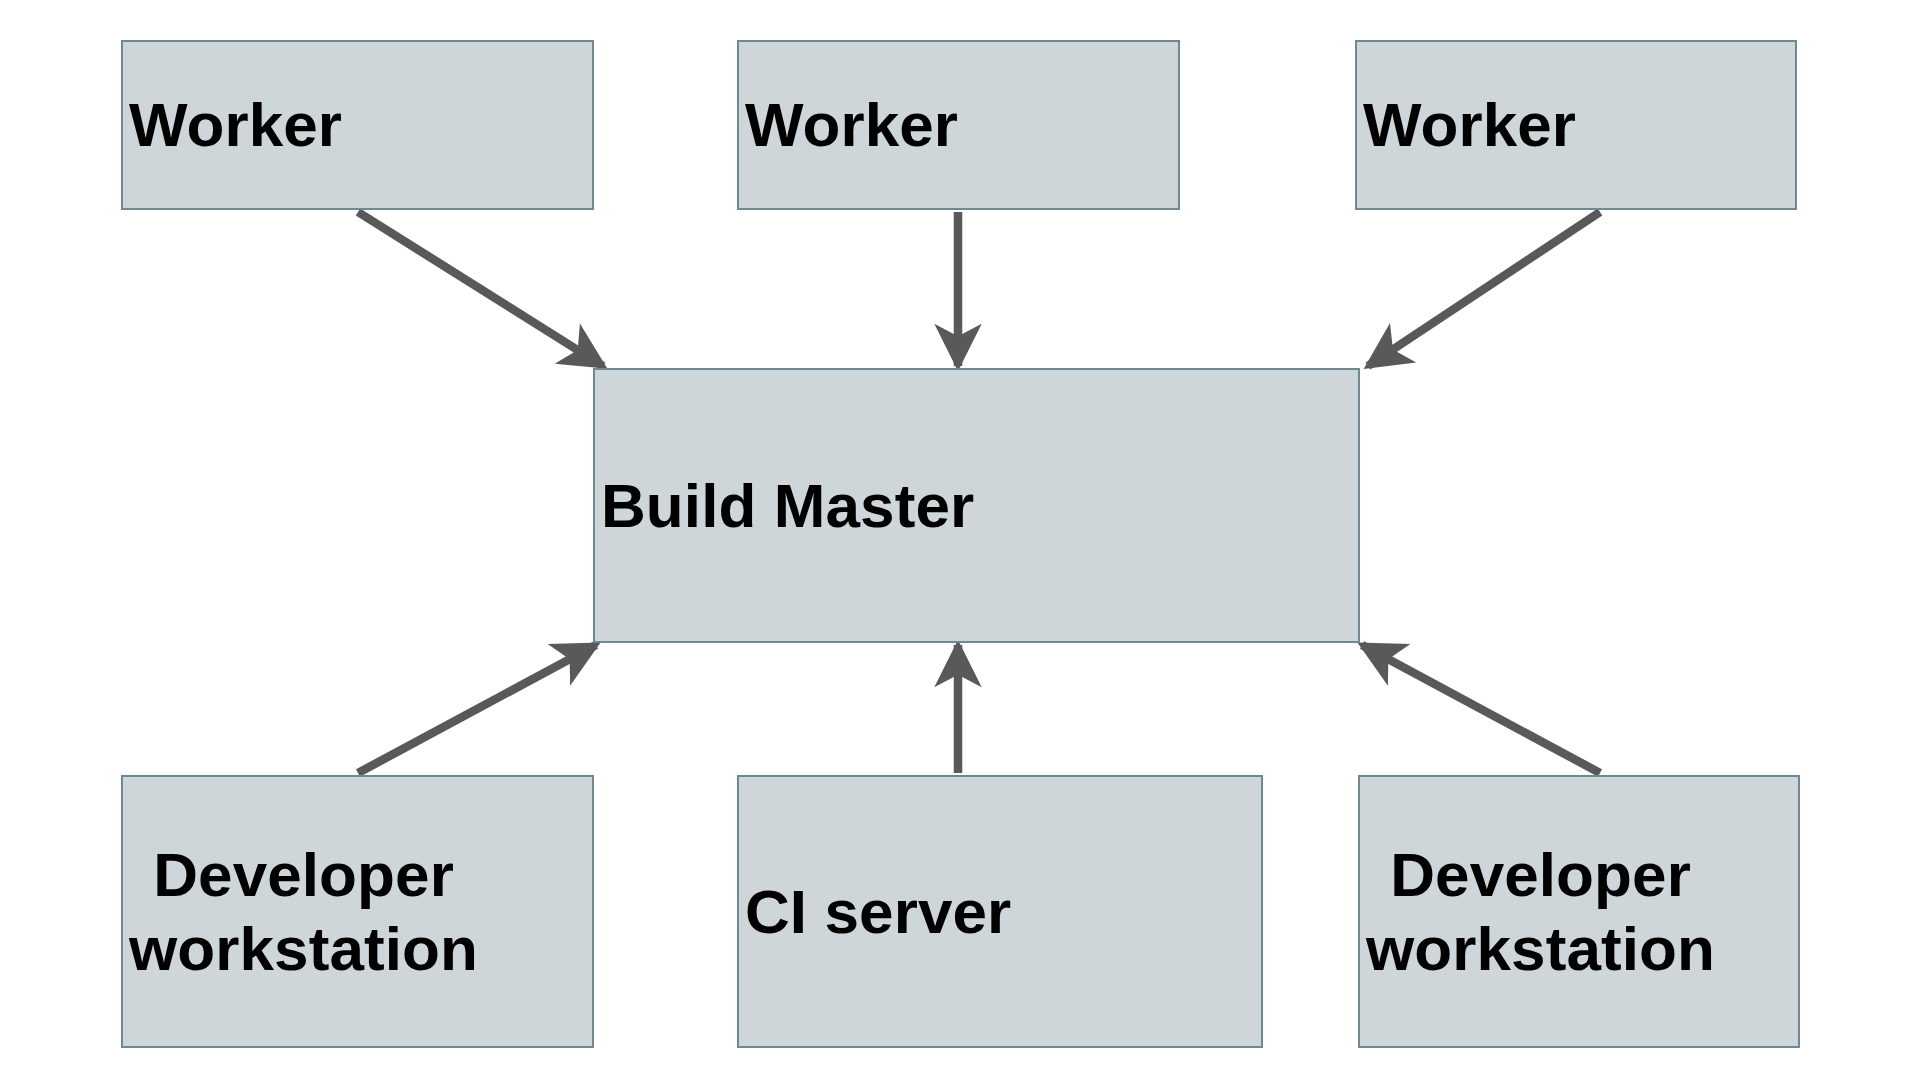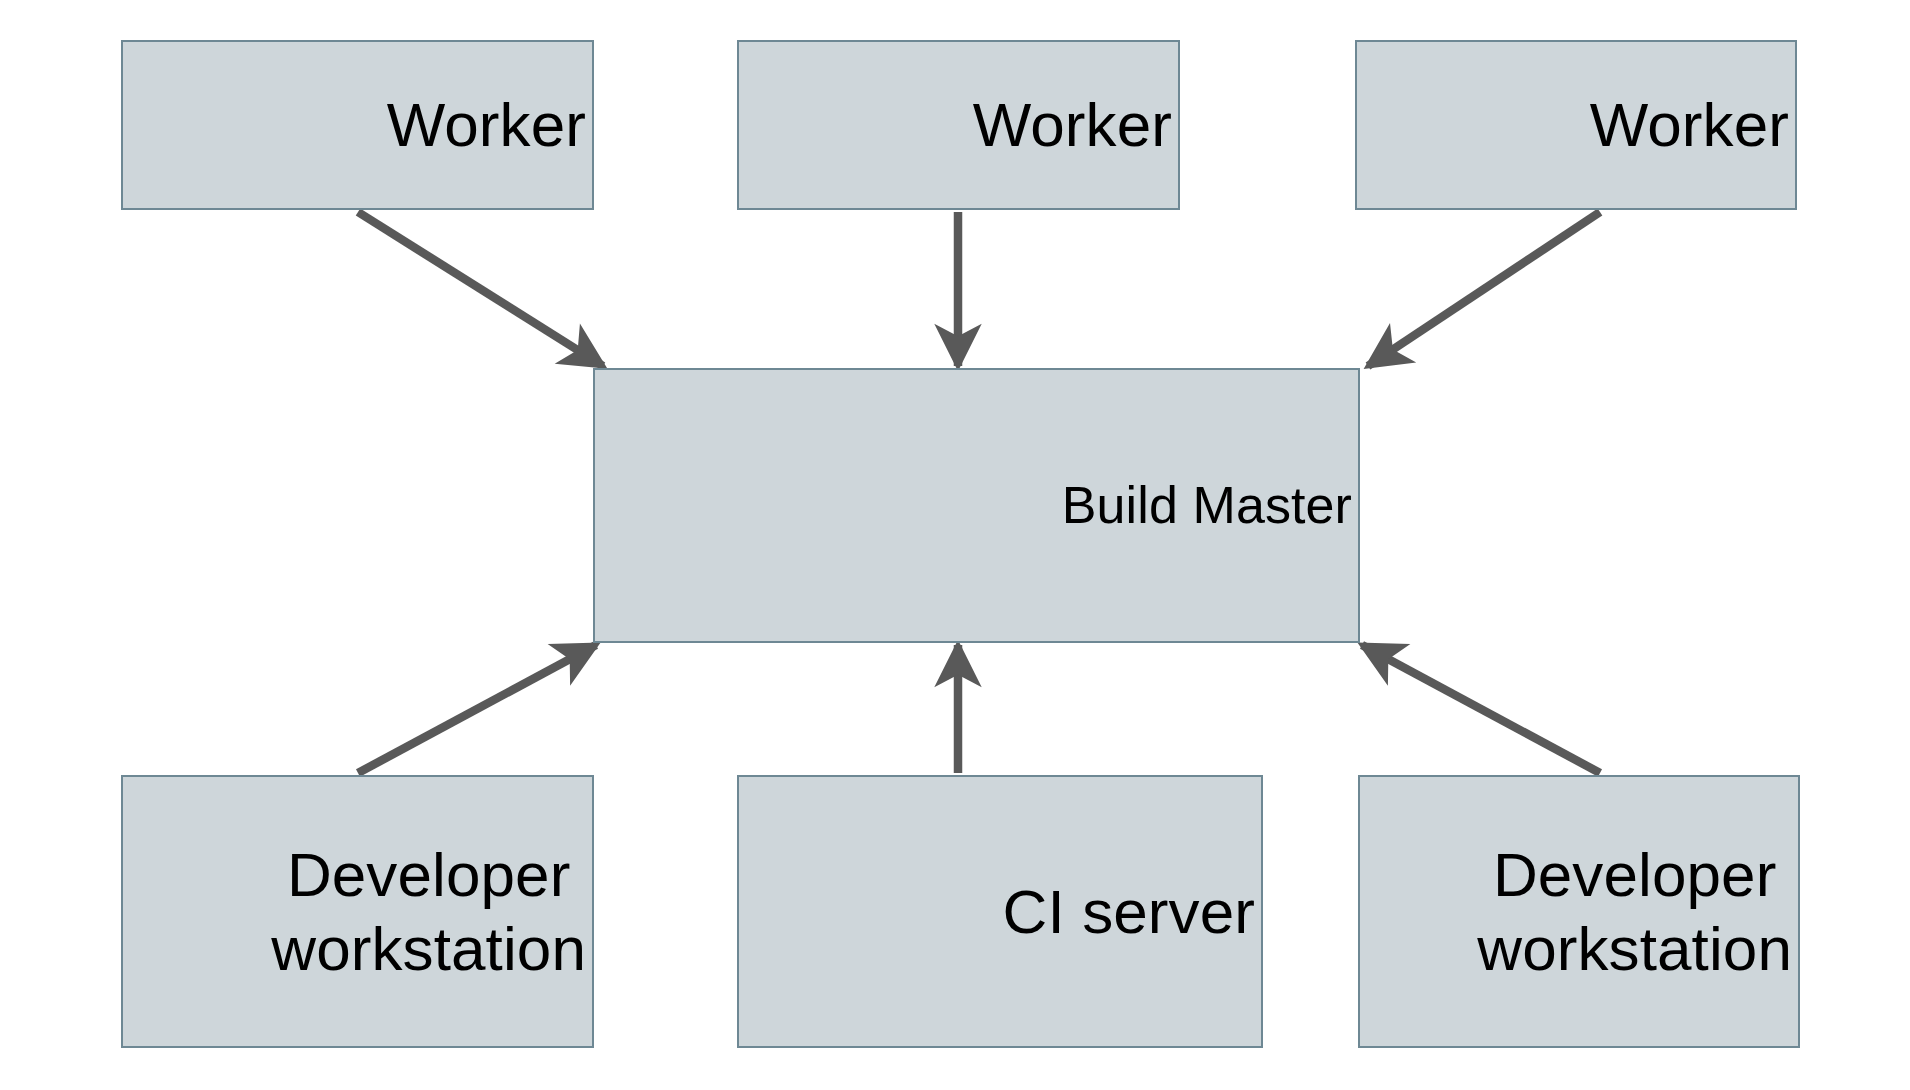--- a/index.html
+++ b/index.html
@@ -26,38 +26,38 @@
     height: 1090px;
     pointer-events: none;
   }
   .node {
     position: absolute;
     box-sizing: border-box;
     background: #ced6da;
     border: 2px solid #6e8894;
     display: flex;
     align-items: center;
-    justify-content: flex-end;
+    justify-content: flex-start;
     text-align: center;
     color: #000000;
-    font-weight: 400;
+    font-weight: 700;
     line-height: 1.18;
     letter-spacing: 0.1px;
     white-space: pre-line;
   }
   .node-label {
     display: block;
     padding: 0 6px;
     white-space: pre-line;
   }
   .node-worker {
     font-size: 62px;
   }
   .node-master {
-    font-size: 52px;
+    font-size: 62px;
   }
   .node-endpoint {
     font-size: 62px;
   }
   
   #node-worker-1   { left: 121px;  top: 40px;  width: 473px; height: 170px; }
   #node-worker-2   { left: 737px;  top: 40px;  width: 443px; height: 170px; }
   #node-worker-3   { left: 1355px; top: 40px;  width: 442px; height: 170px; }
   #node-build-master { left: 593px; top: 368px; width: 767px; height: 275px; }
   #node-dev-ws-1   { left: 121px;  top: 775px; width: 473px; height: 273px; }

